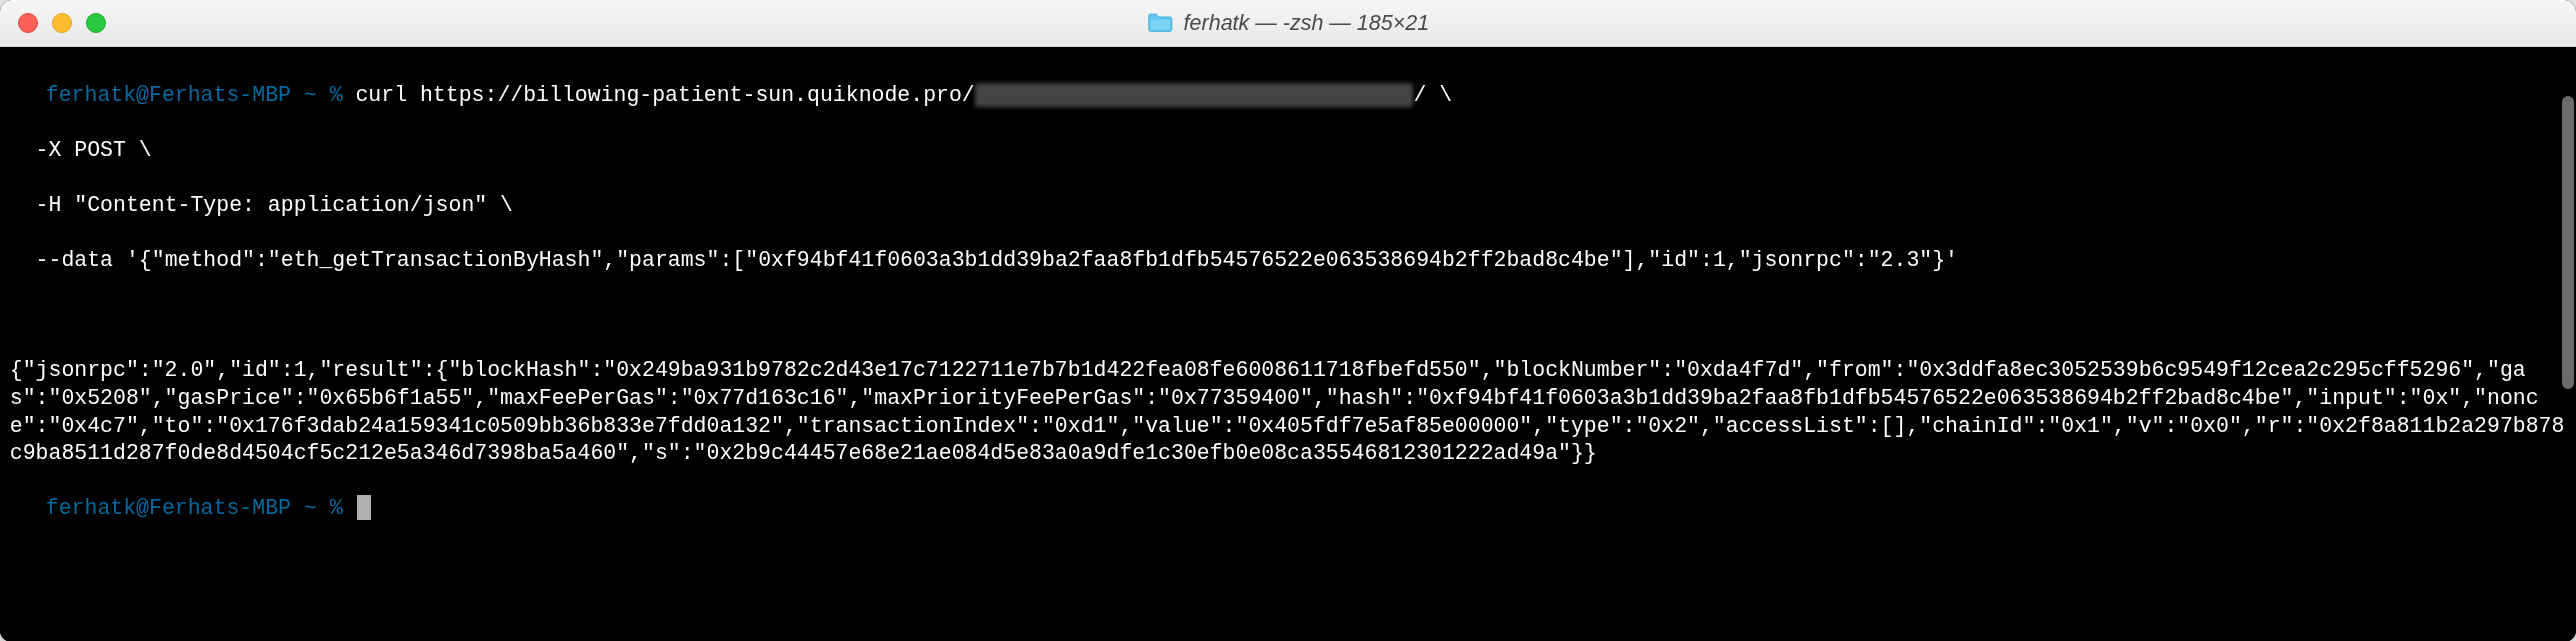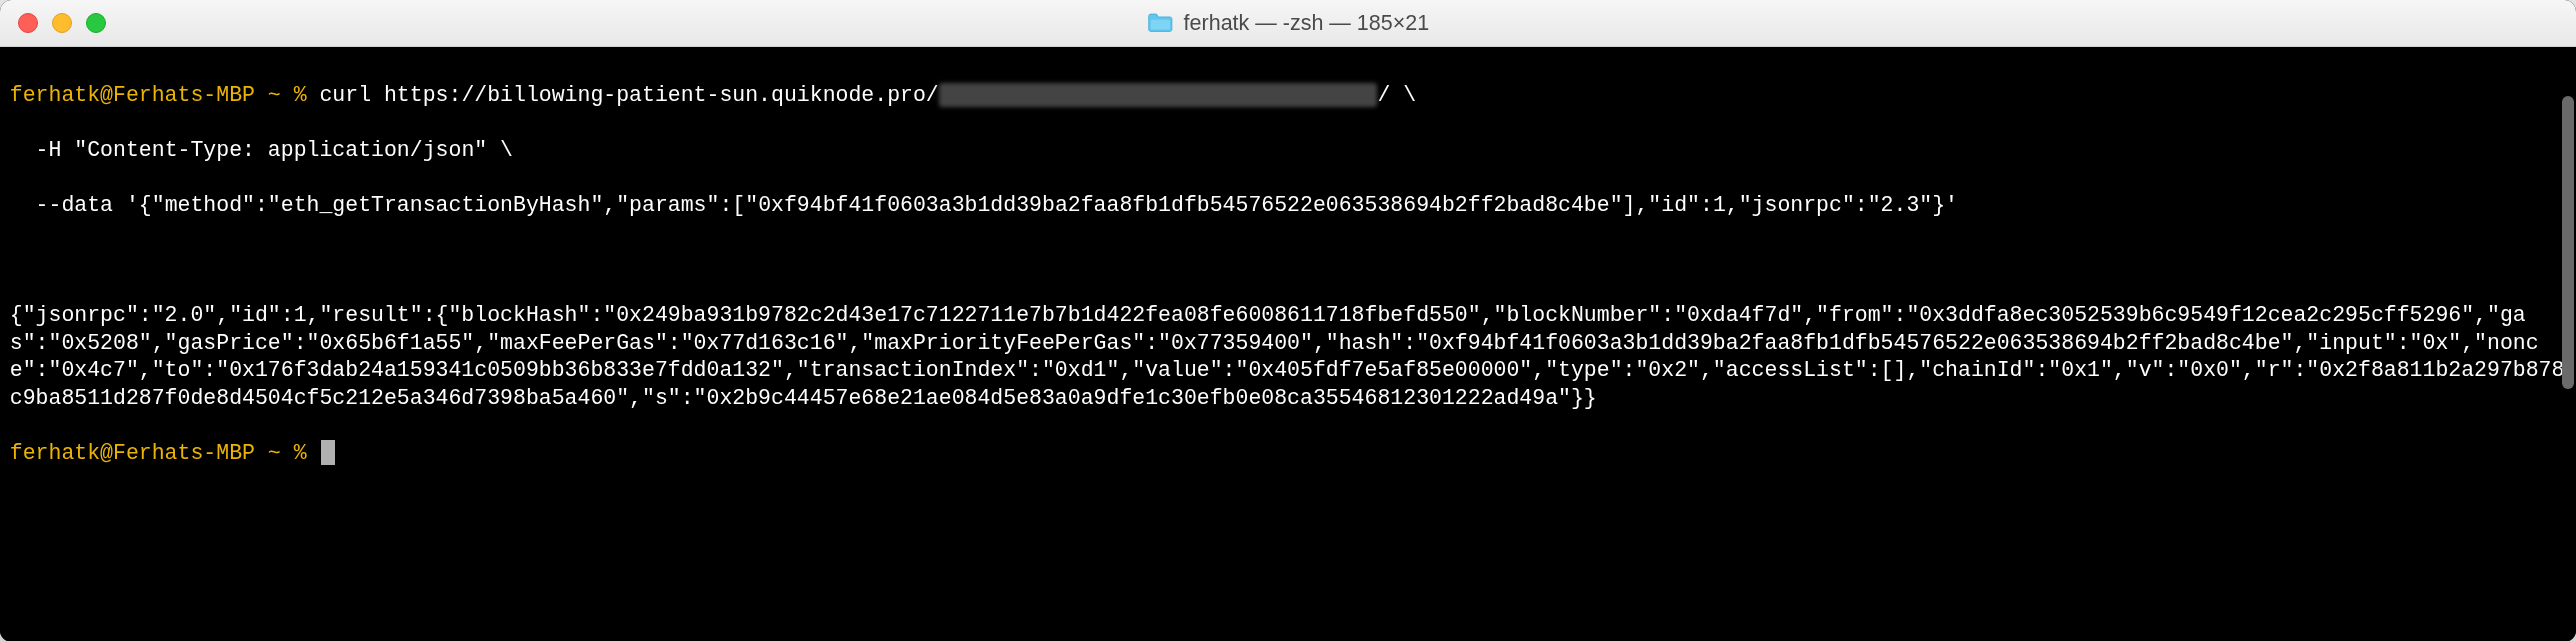--- a/index.html
+++ b/index.html
@@ -23,20 +23,21 @@
       box-shadow: 0 9.8px 39px rgba(0,0,0,0.3);
     }
     .titlebar {
       height: 47px;
       background: linear-gradient(to bottom, #f6f6f6, #e8e8e8);
       border-bottom: 1px solid #d0d0d0;
       display: flex;
       align-items: center;
       padding: 0 17.6px;
       position: relative;
+      font-style: italic;
     }
     .traffic-lights {
       display: flex;
       gap: 13.7px;
       align-items: center;
     }
     .traffic-light {
       width: 20.5px;
       height: 20.5px;
       border-radius: 50%;
@@ -75,21 +76,22 @@
       padding: 7.8px 9.8px 7.8px 9.8px;
       min-height: 595px;
       white-space: pre-wrap;
       word-break: break-all;
       position: relative;
     }
     .terminal-line {
       display: block;
     }
     .prompt {
-      color: #eab308;
+      color: #0369a1;
+      margin-left: 36px;
     }
     .cursor {
       display: inline-block;
       width: 13.7px;
       height: 25px;
       background: #b0b0b0;
       vertical-align: text-bottom;
       margin-left: 2px;
     }
     .blur-segment {
@@ -124,20 +126,21 @@
           <path d="M2 4 C2 2.9 2.9 2 4 2 L10 2 L12 5 L24 5 C25.1 5 26 5.9 26 7 L26 18 C26 19.1 25.1 20 24 20 L4 20 C2.9 20 2 19.1 2 18 Z" fill="#5ec8f0" stroke="#3ba8d0" stroke-width="0.8"></path>
           <rect x="4" y="8" width="20" height="10" rx="1" fill="#7dd4f5"></rect>
         </svg>
       </span>
       <span>ferhatk — -zsh — 185×21</span>
     </div>
   </div>
 
   <div class="terminal-body">
 <span class="terminal-line"><span class="prompt">ferhatk@Ferhats-MBP ~ % </span><span>curl https://billowing-patient-sun.quiknode.pro/</span><span class="blur-segment">                                  </span><span>/ \</span></span>
+<span class="terminal-line">  -X POST \</span>
 <span class="terminal-line">  -H "Content-Type: application/json" \</span>
 <span class="terminal-line">  --data '{"method":"eth_getTransactionByHash","params":["0xf94bf41f0603a3b1dd39ba2faa8fb1dfb54576522e063538694b2ff2bad8c4be"],"id":1,"jsonrpc":"2.3"}'</span>
 <span class="terminal-line"> </span>
 <span class="terminal-line">{"jsonrpc":"2.0","id":1,"result":{"blockHash":"0x249ba931b9782c2d43e17c7122711e7b7b1d422fea08fe6008611718fbefd550","blockNumber":"0xda4f7d","from":"0x3ddfa8ec3052539b6c9549f12cea2c295cff5296","gas":"0x5208","gasPrice":"0x65b6f1a55","maxFeePerGas":"0x77d163c16","maxPriorityFeePerGas":"0x77359400","hash":"0xf94bf41f0603a3b1dd39ba2faa8fb1dfb54576522e063538694b2ff2bad8c4be","input":"0x","nonce":"0x4c7","to":"0x176f3dab24a159341c0509bb36b833e7fdd0a132","transactionIndex":"0xd1","value":"0x405fdf7e5af85e00000","type":"0x2","accessList":[],"chainId":"0x1","v":"0x0","r":"0x2f8a811b2a297b878c9ba8511d287f0de8d4504cf5c212e5a346d7398ba5a460","s":"0x2b9c44457e68e21ae084d5e83a0a9dfe1c30efb0e08ca35546812301222ad49a"}}</span>
 <span class="terminal-line"><span class="prompt">ferhatk@Ferhats-MBP ~ % </span><span class="cursor"></span></span>
     <div class="scrollbar"></div>
   </div>
 </div>
 
 

